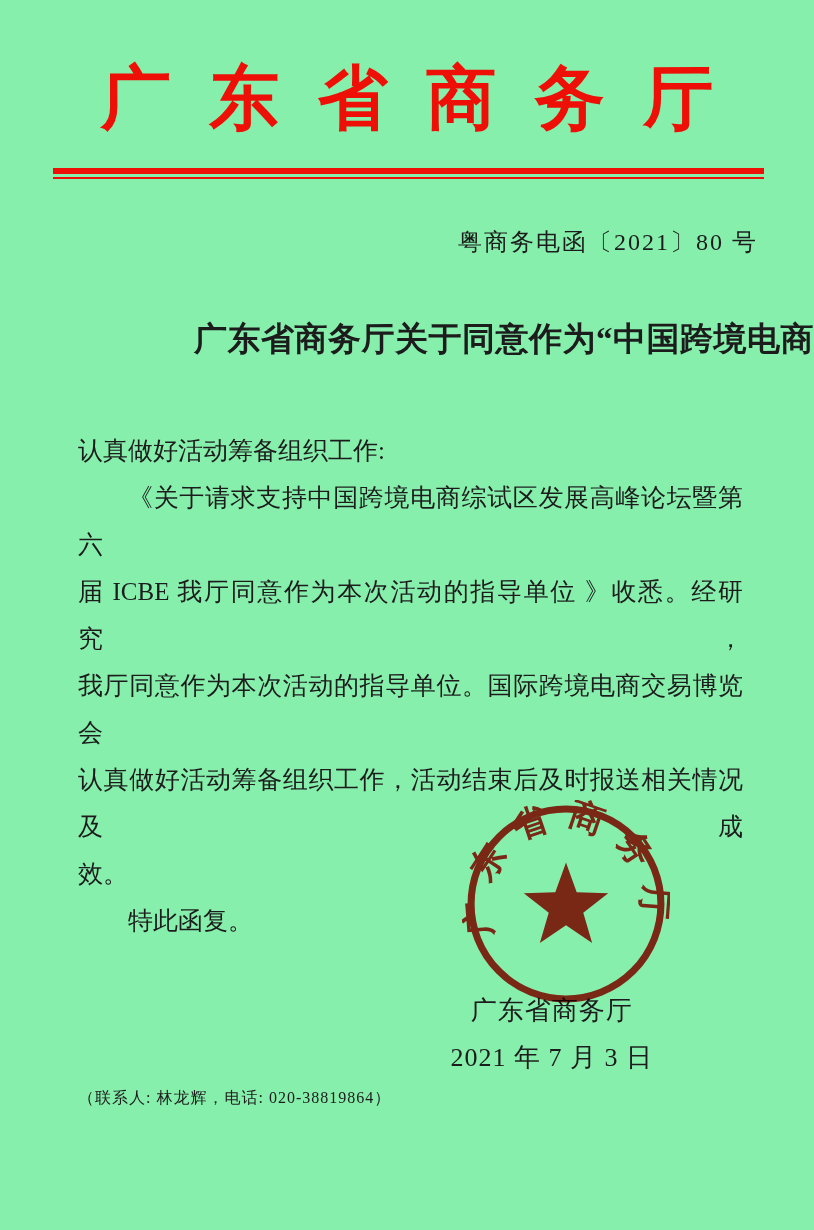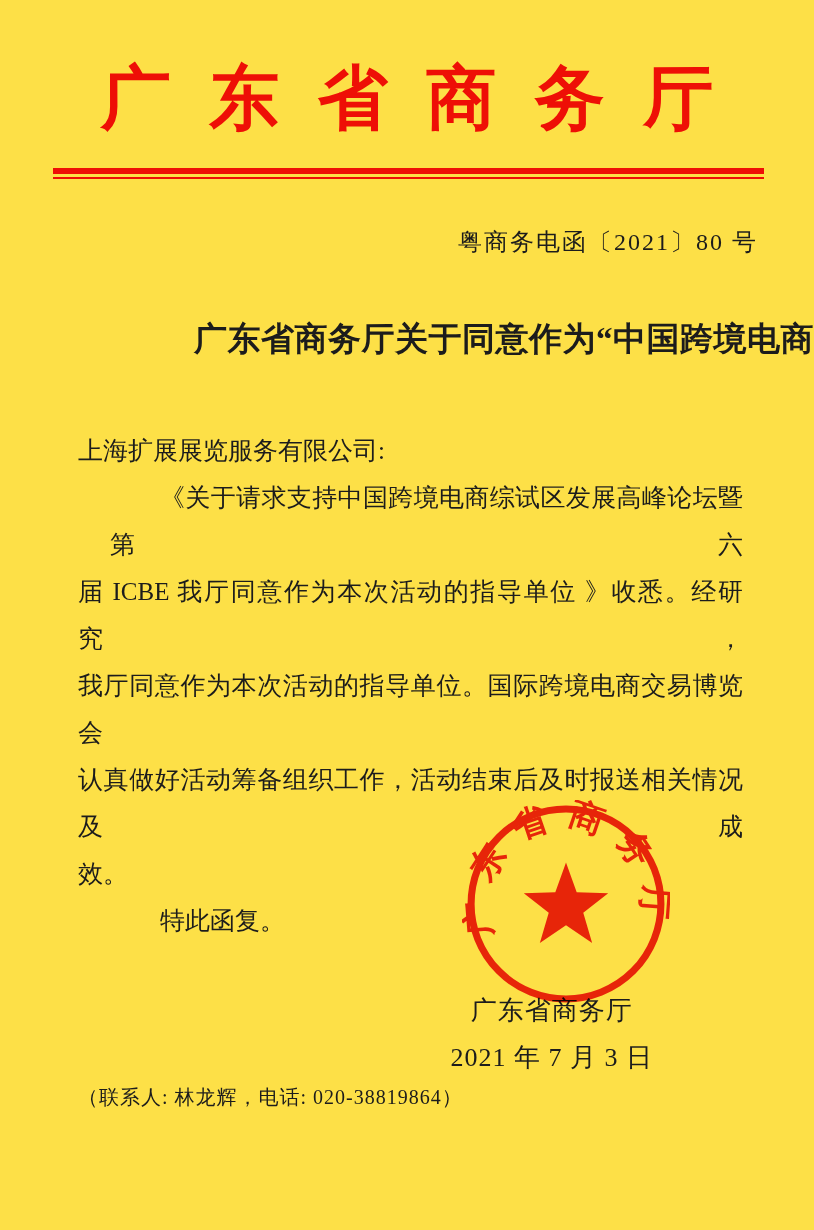--- a/index.html
+++ b/index.html
@@ -1,19 +1,19 @@
 <!DOCTYPE html>
 <html><head>
 <meta charset="utf-8">
 <style>
   html,body{margin:0;padding:0;background:#ffffff;}
   .page{
     position:relative;
     width:814px;height:1230px;
-    background:#fde047;
+    background:#86efac;
     overflow:hidden;
     font-family:"Liberation Serif","DejaVu Serif",serif;
     color:#1c1c1c;
   }
   
   .agency-header{
     padding-top:60px;
     text-align:center;
     color:#ee0f06;
     font-size:70px;
@@ -48,33 +48,33 @@
   }
   
   .content{
     margin:64px 71px 0 78px;
     font-size:25px;
     line-height:47px;
   }
   .content p{margin:0;}
   .bline{text-align:justify;}
   .bline.jl{text-align-last:justify;}
-  .bline.ind{text-indent:2em;margin-left:32px;}
+  .bline.ind{text-indent:2em;}
   
   .sig-block{
     margin:43px 90px 0 auto;
     width:max-content;
     text-align:center;
     font-size:26px;
     line-height:47px;
     letter-spacing:1px;
   }
   .contact{
     margin:25px 0 0 14px;
-    font-size:20px;
+    font-size:16px;
     line-height:33px;
     letter-spacing:1px;
   }
   
   .seal{
     position:absolute;
     left:462px;
     top:800px;
     width:208px;
     height:208px;
@@ -92,21 +92,21 @@
 
   <div class="head-rule"></div>
 
   <div class="doc-number">粤商务电函〔2021〕80 号</div>
 
   <div class="doc-title">
     <div>广东省商务厅关于同意作为“中国跨境电商</div>
   </div>
 
   <div class="content">
-    <p class="recipient">上海扩展展览服务有限公司:</p>
+    <p class="recipient">认真做好活动筹备组织工作:</p>
 
     <div class="bline ind jl">《关于请求支持中国跨境电商综试区发展高峰论坛暨第六</div>
     <div class="bline jl">届 ICBE 我厅同意作为本次活动的指导单位 》收悉。经研究，</div>
     <div class="bline jl">我厅同意作为本次活动的指导单位。国际跨境电商交易博览会</div>
     <div class="bline jl">认真做好活动筹备组织工作，活动结束后及时报送相关情况及成</div>
     <div class="bline">效。</div>
     <div class="bline ind">特此函复。</div>
 
     <div class="sig-block">
       <div>广东省商务厅</div>

